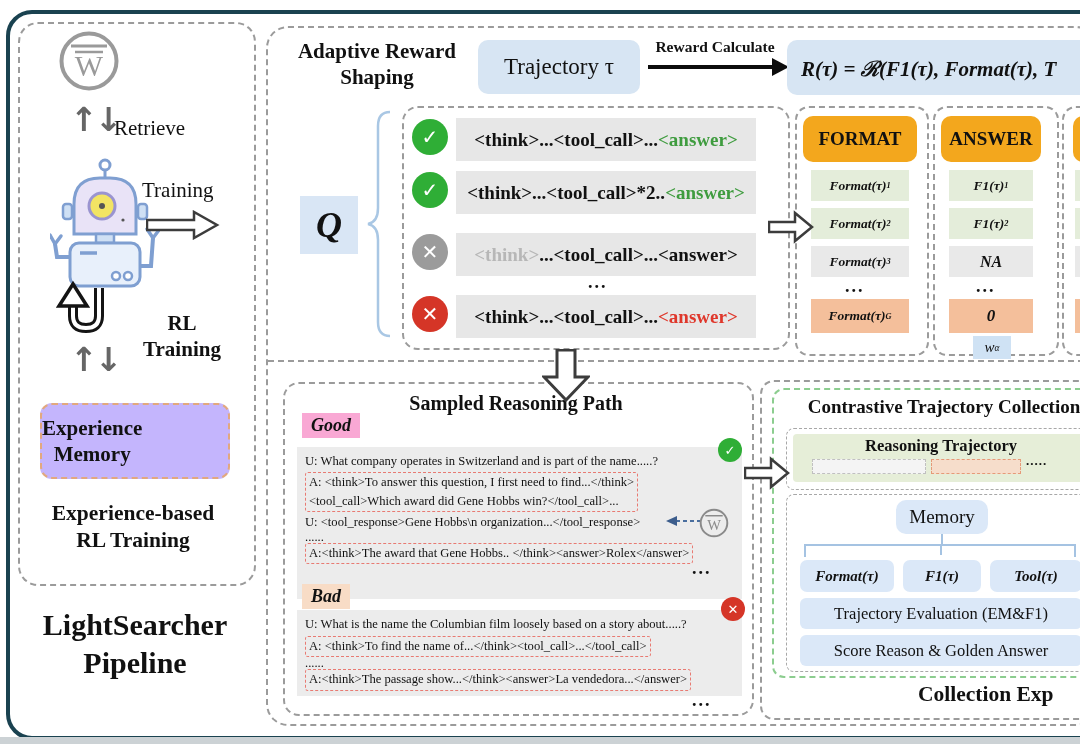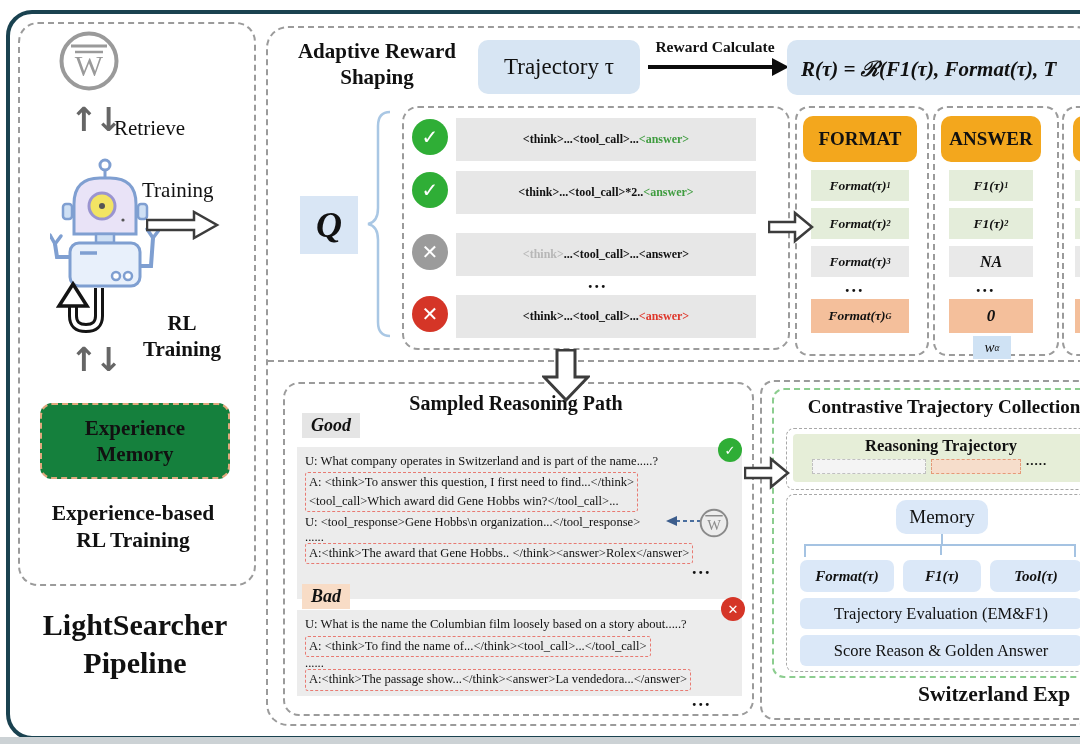--- a/index.html
+++ b/index.html
@@ -17,22 +17,22 @@
   #right-panel{left:266px;top:26px;width:828px;height:696px;border:2.5px dashed #9b9b9b;border-radius:22px;}
   #adaptive-divider{left:268px;top:360px;width:826px;border-top:2.5px dashed #9b9b9b;z-index:1;}
 
   
   #retrieve-label{left:114px;top:116px;font-size:21px;}
   #generate-label{left:142px;top:178px;font-size:21px;}
   #rl-label{left:130px;top:310px;width:104px;font-size:21px;line-height:26px;}
   .updown{font-family:"DejaVu Sans",sans-serif;color:#666;font-size:33px;letter-spacing:-3px;font-weight:bold;}
   #updown-1{left:70px;top:100px;}
   #updown-2{left:70px;top:340px;}
-  #memory-box{left:40px;top:403px;width:186px;height:72px;border:2px dashed #e2a87e;background:#15803d;
-              border-radius:12px;display:flex;align-items:center;justify-content:center;}
+  #memory-box{left:40px;top:403px;width:186px;height:72px;border:2px dashed #e2a87e;background:#c4b5fd;
+              border-radius:12px;display:flex;align-items:center;}
   #memory-box div{font-size:21px;line-height:26px;}
   #left-caption{left:20px;top:500px;width:226px;font-size:21.5px;line-height:27px;}
   #pipeline-title{left:14px;top:606px;width:242px;font-size:30px;line-height:38px;}
 
   
   #adaptive-title{left:280px;top:38px;width:194px;font-size:21px;line-height:26px;}
   .bluebox{background:#d7e5f3;border-radius:10px;display:flex;align-items:center;justify-content:center;}
   #trajectory-box{left:478px;top:40px;width:162px;height:54px;font-size:23px;}
   #calc-label{left:644px;top:38px;width:142px;font-size:15.5px;}
   #calc-arrow-line{left:648px;top:65px;width:126px;height:4px;background:#0c0c0c;}
@@ -45,21 +45,21 @@
   #q-brace{left:366px;top:110px;}
   #rows-box{left:402px;top:106px;width:384px;height:240px;border:2px dashed #9b9b9b;border-radius:16px;}
   .circle-icon{border-radius:50%;display:flex;align-items:center;justify-content:center;color:#fff;
                font-family:"DejaVu Sans",sans-serif;font-weight:bold;z-index:3;}
   .icon-36{width:36px;height:36px;font-size:20px;}
   .icon-24{width:24px;height:24px;font-size:13px;}
   .icon-green{background:#2fae36;}
   .icon-gray{background:#9b9b9b;}
   .icon-red{background:#d53527;}
   .traj-row{left:456px;width:300px;height:43px;background:#e7e7e7;display:flex;align-items:center;
-            justify-content:center;font-weight:bold;font-size:12px;white-space:nowrap;}
+            justify-content:center;font-weight:bold;font-size:19px;white-space:nowrap;}
   .t-green{color:#3f9c3f;}
   .t-red{color:#df372b;}
   .t-gray{color:#b7b7b7;}
   .dots{font-weight:bold;font-size:18px;letter-spacing:2px;}
   #rows-dots{left:588px;top:272px;}
 
   .col-dashbox{border:2px dashed #9b9b9b;border-radius:14px;}
   #format-col{left:795px;top:106px;width:130px;height:246px;}
   #answer-col{left:933px;top:106px;width:122px;height:246px;}
   #cut-col{left:1062px;top:106px;width:60px;height:246px;}
@@ -70,21 +70,21 @@
   .cell-green{background:#e4edda;}
   .cell-gray{background:#e9e9e9;}
   .cell-salmon{background:#f4bf9b;}
   #w-alpha{left:973px;top:336px;width:38px;height:23px;background:#cfe2f4;display:flex;align-items:center;
            justify-content:center;font-style:italic;font-size:15px;z-index:2;}
 
   
   #sampled-box{left:283px;top:382px;width:467px;height:330px;border:2px dashed #9b9b9b;border-radius:16px;}
   #sampled-title{left:366px;top:392px;width:300px;font-size:20px;}
   .tag-label{font-style:italic;font-weight:bold;font-size:18px;padding:0 9px;line-height:25px;}
-  #good-label{left:302px;top:413px;background:#e5e5e5;}
+  #good-label{left:302px;top:413px;background:#f9a8d4;}
   #bad-label{left:302px;top:584px;background:#f8dcc6;}
   .convo-box{left:297px;width:445px;background:#ececec;padding:5px 8px;font-size:12.6px;line-height:19px;
              box-sizing:border-box;}
   #good-box{top:447px;height:152px;}
   #bad-box{top:610px;height:86px;line-height:19.5px;}
   .redline{border:1.5px dashed #e87a72;border-radius:3px;padding:0 3px;margin:1px 0;display:inline-block;}
   #good-dots{left:692px;top:558px;}
   #bad-dots{left:692px;top:690px;}
   #good-check{left:718px;top:438px;}
   #bad-cross{left:721px;top:597px;}
@@ -341,15 +341,15 @@
   <div class="abs" id="reward-panel"></div>
   <div class="abs bluebox" id="reward-box">Memory</div>
   <div class="abs" id="reward-stub"></div>
   <div class="abs" id="reward-bracket"></div>
   <div class="abs" id="bracket-mid"></div>
   <div class="abs comp-box" id="comp-format">Format(τ)</div>
   <div class="abs comp-box" id="comp-f1">F1(τ)</div>
   <div class="abs comp-box" id="comp-tool">Tool(τ)</div>
   <div class="abs wide-blue" id="eval-box">Trajectory Evaluation (EM&amp;F1)</div>
   <div class="abs wide-blue" id="score-box">Score Reason &amp; Golden Answer</div>
-  <div class="abs bold" id="contrastive-footer">Switzerland Exp</div>
+  <div class="abs bold" id="contrastive-footer">Collection Exp</div>
 
 </div>
 
 </body></html>

